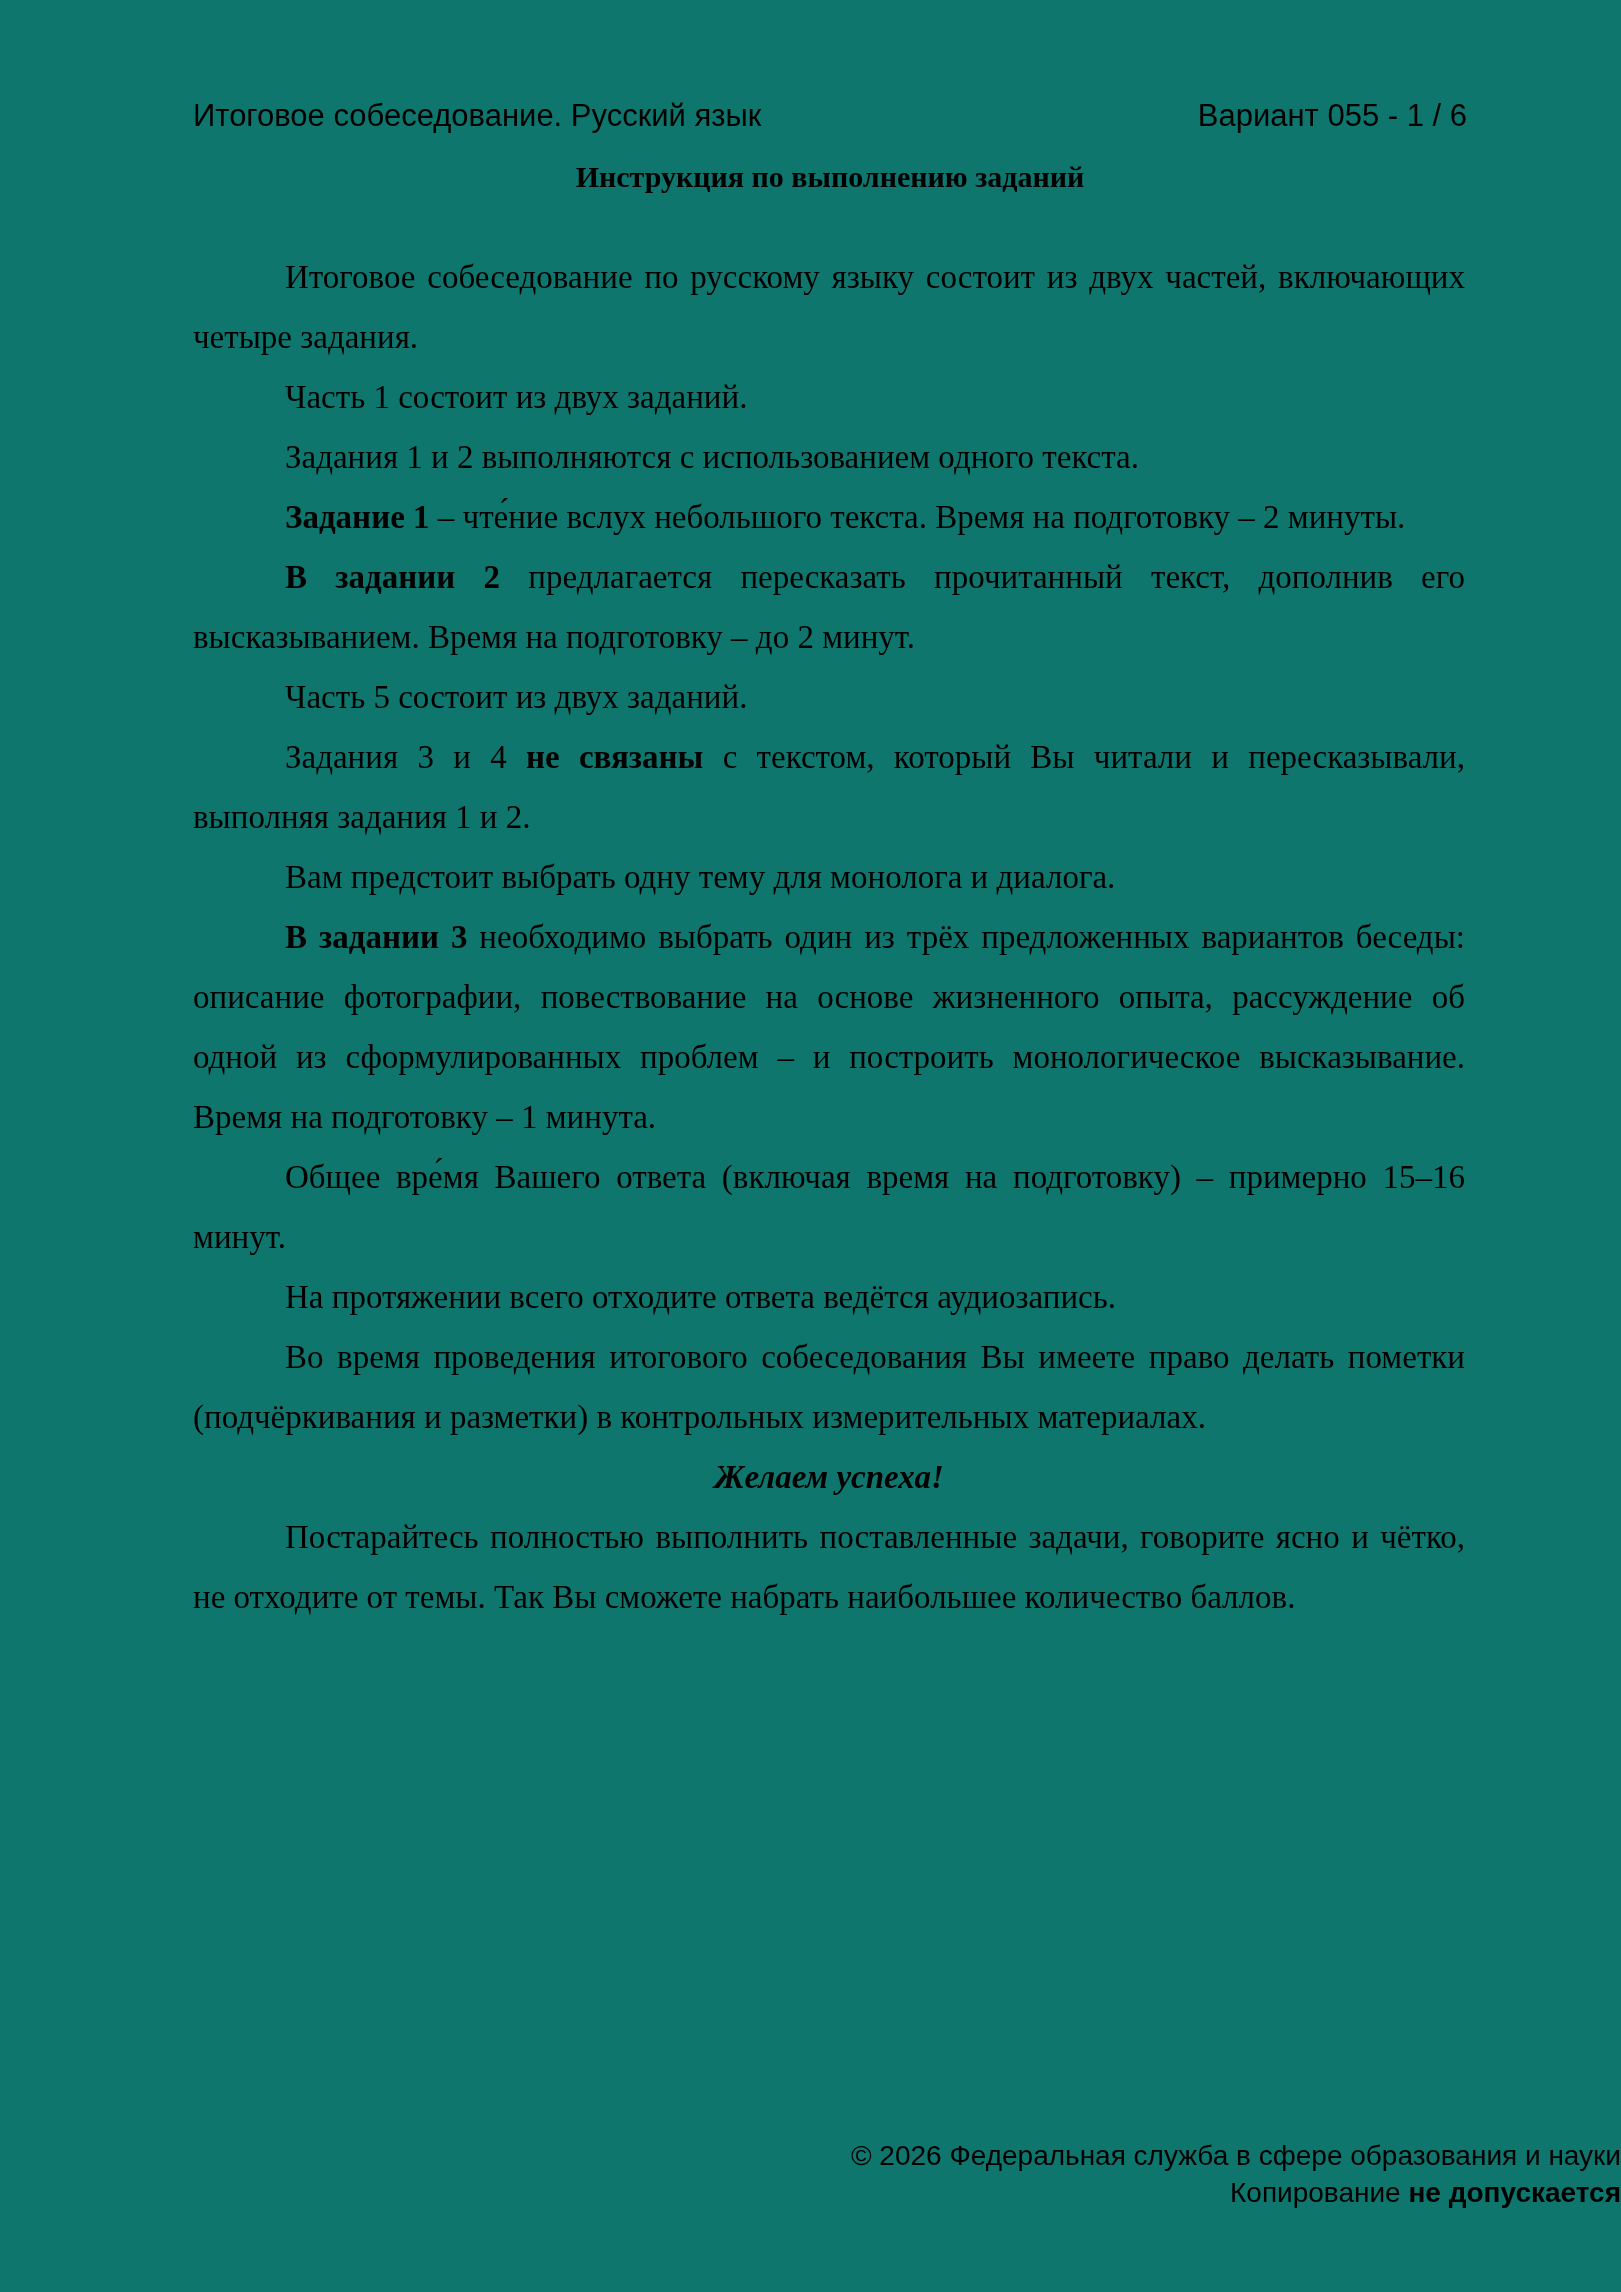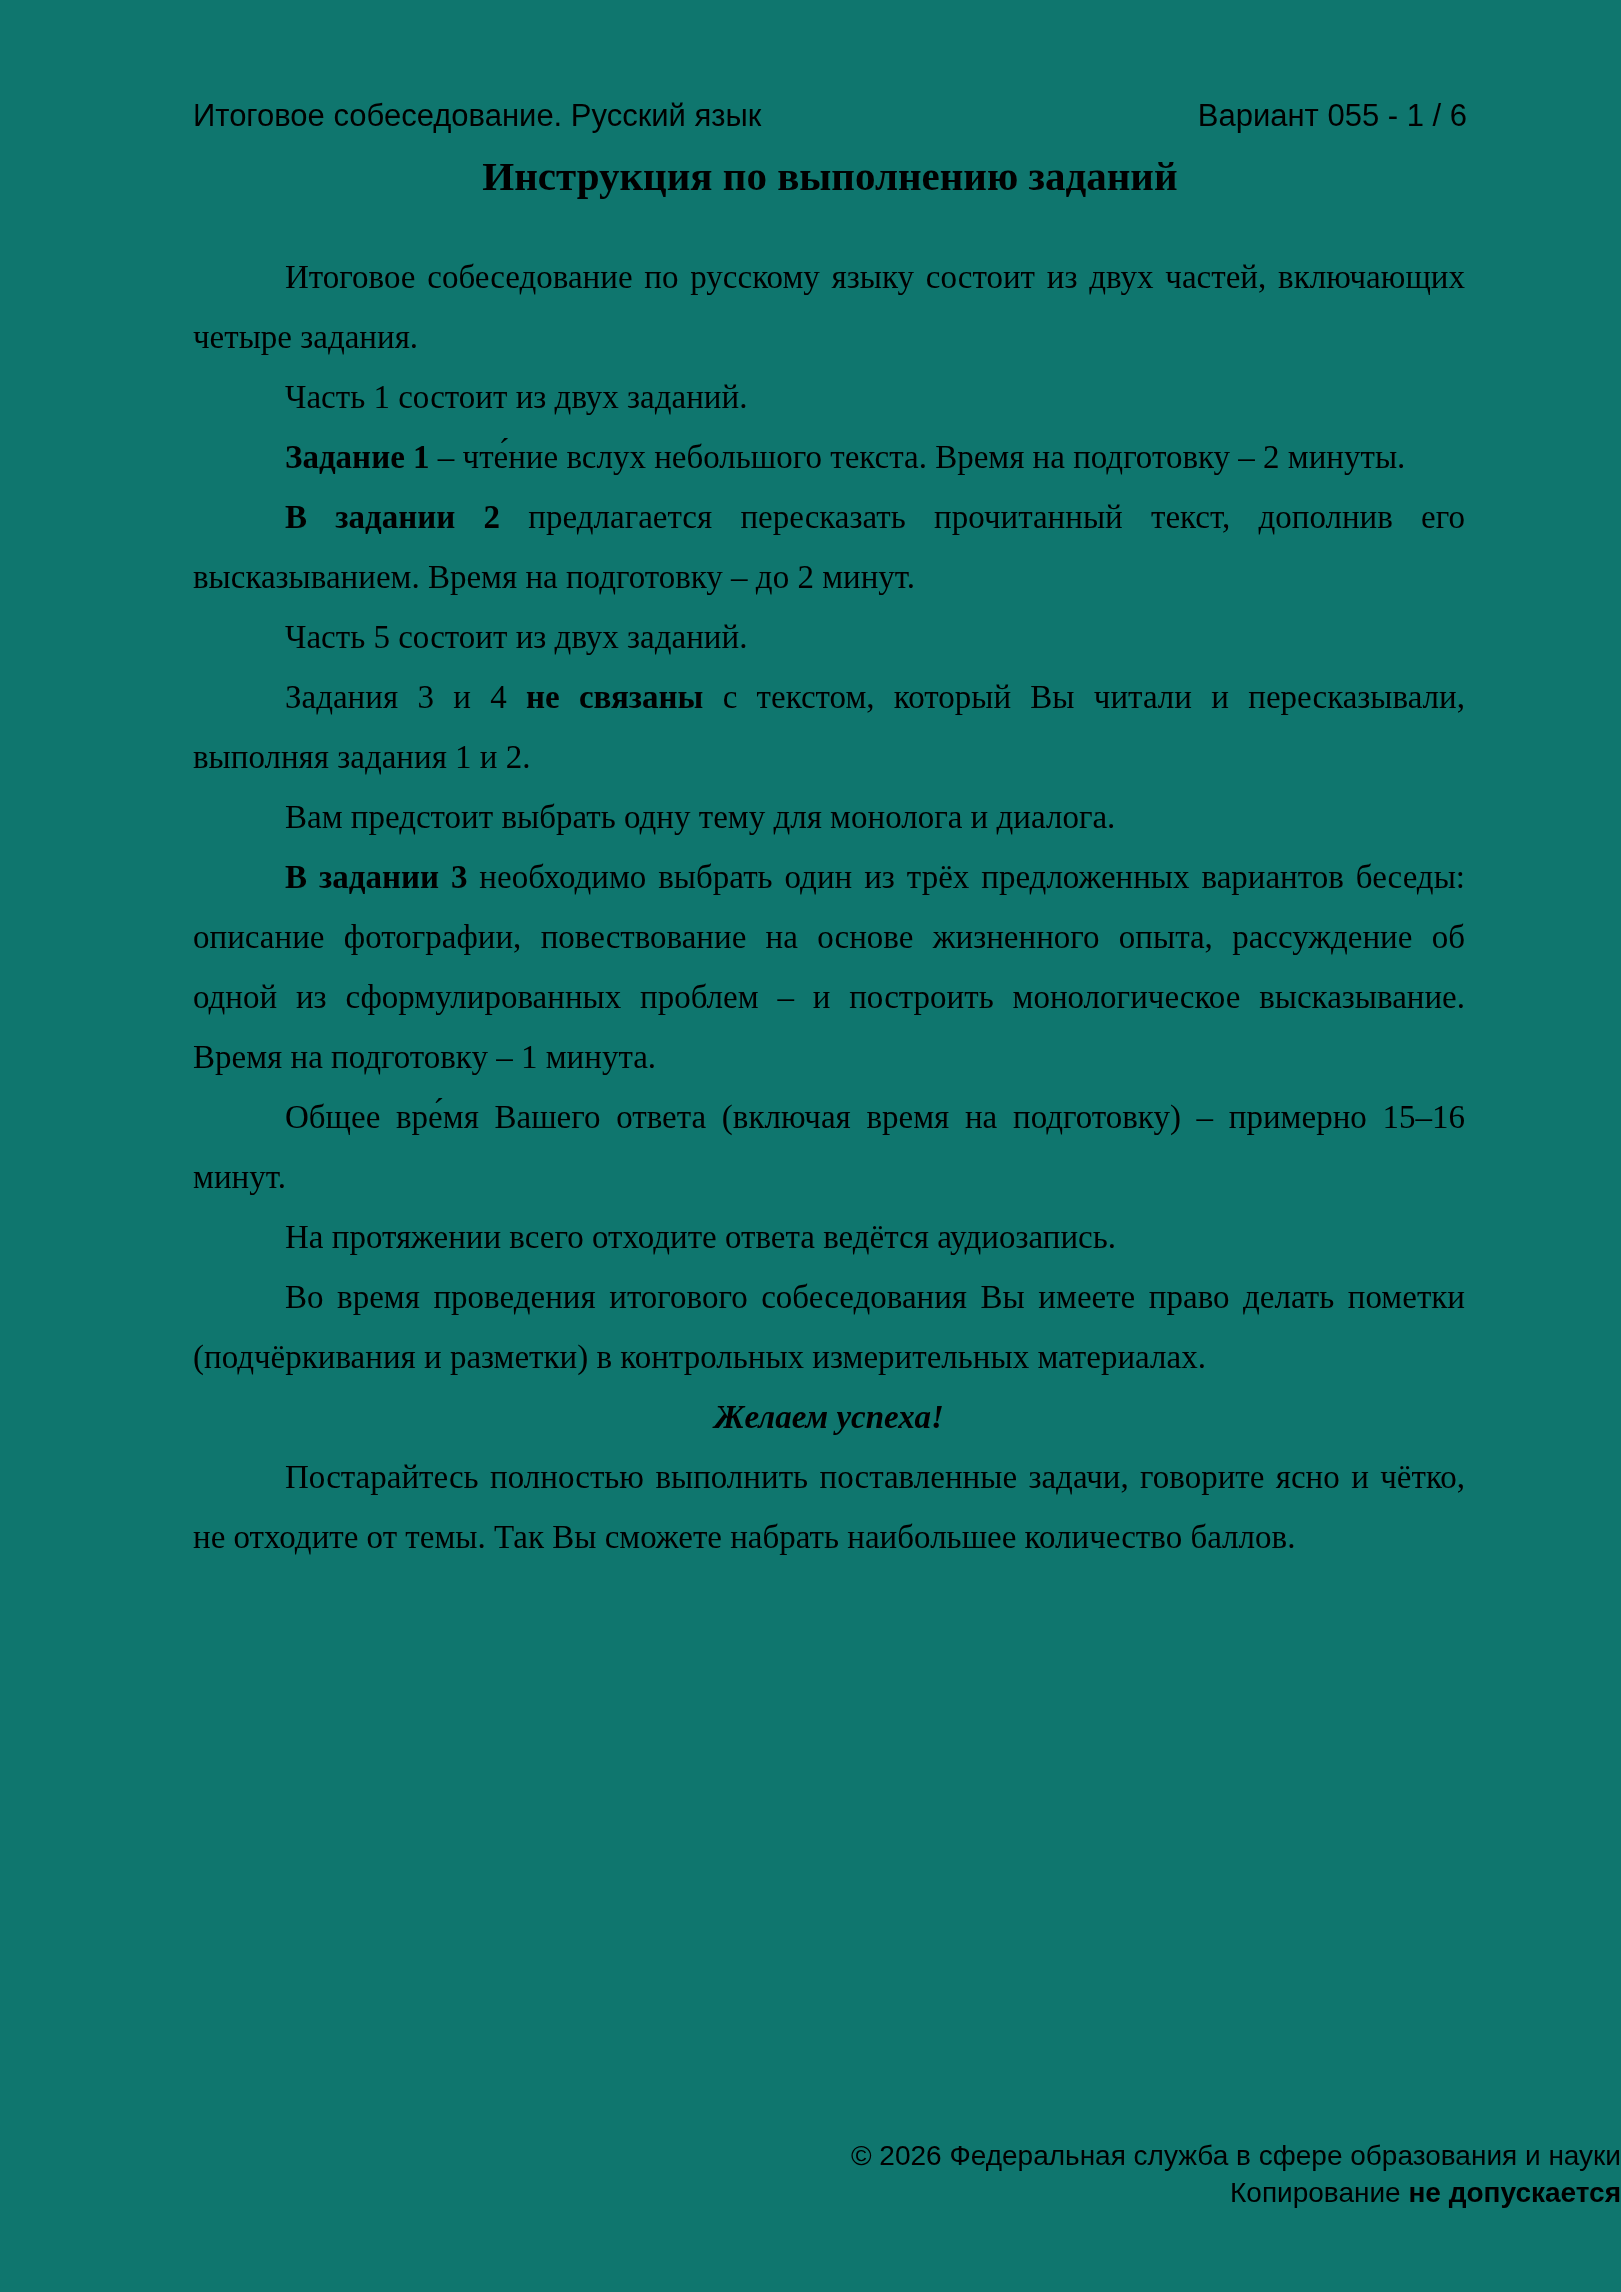--- a/index.html
+++ b/index.html
@@ -31,21 +31,21 @@
     white-space: nowrap;
   }
   
   .doc-title {
     position: absolute;
     top: 151px;
     left: 193px;
     width: 1274px;
     text-align: center;
     font-family: "Liberation Serif", serif;
-    font-size: 41px;
+    font-size: 30px;
     line-height: 51px;
     font-weight: bold;
   }
   
   .doc-body {
     position: absolute;
     top: 247px;
     left: 193px;
     width: 1272px;
     font-family: "Liberation Serif", serif;
@@ -83,20 +83,21 @@
   <div class="running-header">
     <span>Итоговое собеседование. Русский язык</span>
     <span>Вариант 055 - 1 / 6</span>
   </div>
 
   <div class="doc-title">Инструкция по выполнению заданий</div>
 
   <div class="doc-body">
       <p class="para"><span>Итоговое собеседование по русскому языку состоит из двух частей, включающих четыре задания.</span></p>
       <p class="para"><span>Часть 1 состоит из двух заданий.</span></p>
+      <p class="para"><span>Задания 1 и 2 выполняются с использованием одного текста.</span></p>
       <p class="para"><span class="b">Задание 1</span><span> – чте́ние вслух небольшого  текста. Время на подготовку – 2 минуты.</span></p>
       <p class="para"><span class="b">В задании 2</span><span> предлагается пересказать прочитанный текст, дополнив его высказыванием. Время на подготовку – до 2 минут.</span></p>
       <p class="para"><span>Часть 5 состоит из двух заданий.</span></p>
       <p class="para"><span>Задания 3 и 4 </span><span class="b">не связаны</span><span> с текстом, который Вы читали и пересказывали, выполняя задания 1 и 2.</span></p>
       <p class="para"><span>Вам предстоит выбрать одну тему для монолога и диалога.</span></p>
       <p class="para"><span class="b">В задании 3</span><span> необходимо выбрать один из трёх предложенных вариантов беседы: описание фотографии, повествование на основе жизненного опыта, рассуждение об одной из сформулированных проблем – и построить монологическое высказывание. Время на подготовку – 1 минута.</span></p>
       <p class="para"><span>Общее вре́мя Вашего ответа (включая время на подготовку) – примерно 15–16 минут.</span></p>
       <p class="para"><span>На протяжении всего отходите ответа ведётся аудиозапись.</span></p>
       <p class="para"><span>Во время проведения итогового собеседования Вы имеете право делать пометки (подчёркивания и разметки) в контрольных измерительных материалах.</span></p>
       <p class="para wish"><span class="b i">Желаем успеха!</span></p>

